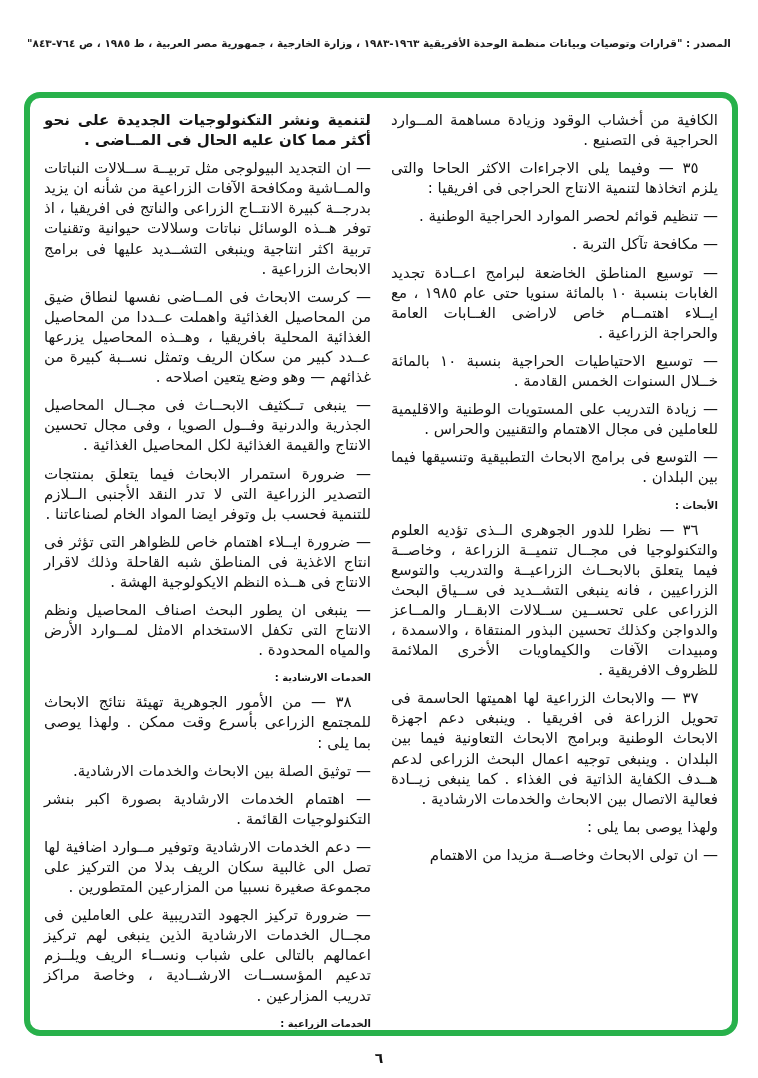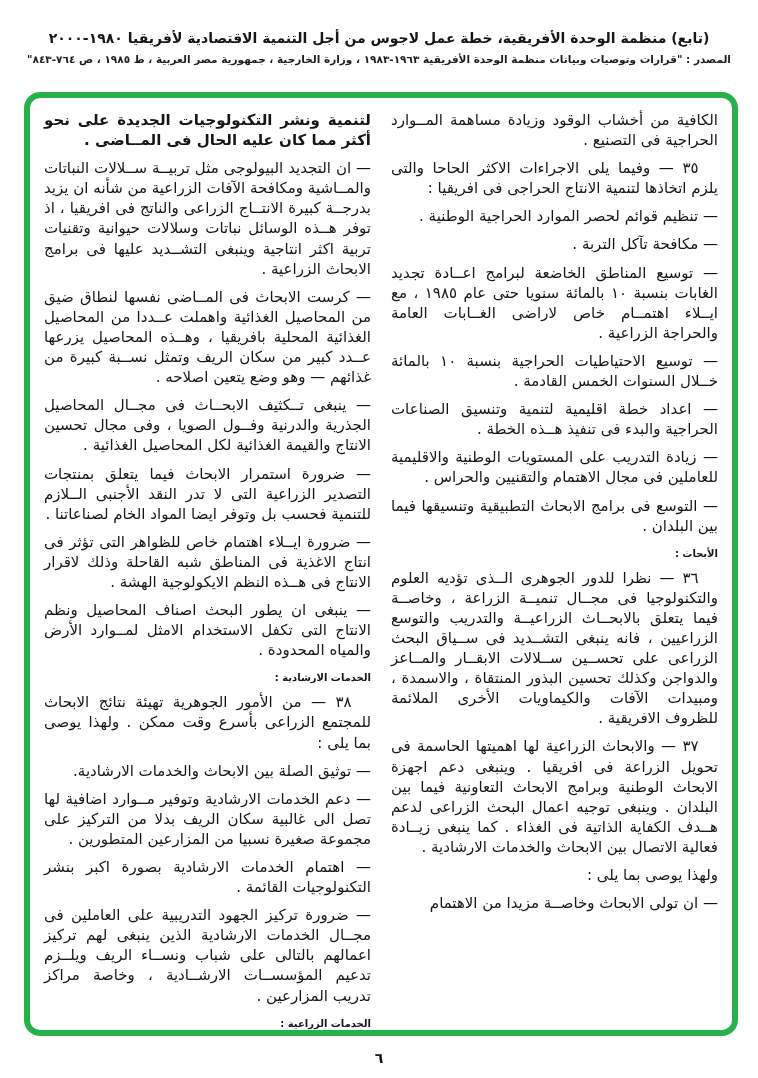--- a/index.html
+++ b/index.html
@@ -77,55 +77,53 @@
     text-align: center;
     font-size: 14px;
     font-weight: bold;
     color: #111;
   }
 </style>
 </head>
 <body>
 
 <div class="header">
-  <div class="doc-title">(تابع) منظمة الوحدة الأفريقية، خطة عمل لاجوس من أجل التنمية الاقتصادية لأفريقيا ١٩٨٠-٢٠٠٠</div>
   <div class="doc-source">المصدر : "قرارات وتوصيات وبيانات منظمة الوحدة الأفريقية ١٩٦٣-١٩٨٣ ، وزارة الخارجية ، جمهورية مصر العربية ، ط ١٩٨٥ ، ص ٧٦٤-٨٤٣"</div>
 </div>
 
 <div class="frame" style="border-color: rgb(40, 177, 75);">
   <div class="cols">
     <div class="col">
         <div class="para">الكافية من أخشاب الوقود وزيادة مساهمة المــوارد الحراجية فى التصنيع .</div>
         <div class="para num">٣٥ — وفيما يلى الاجراءات الاكثر الحاحا والتى يلزم اتخاذها لتنمية الانتاج الحراجى فى افريقيا :</div>
         <div class="para">— تنظيم قوائم لحصر الموارد الحراجية الوطنية .</div>
         <div class="para">— مكافحة تآكل التربة .</div>
         <div class="para">— توسيع المناطق الخاضعة لبرامج اعــادة تجديد الغابات بنسبة ١٠ بالمائة سنويا حتى عام ١٩٨٥ ، مع ايــلاء اهتمــام خاص لاراضى الغــابات العامة والحراجة الزراعية .</div>
         <div class="para">— توسيع الاحتياطيات الحراجية بنسبة ١٠ بالمائة خــلال السنوات الخمس القادمة .</div>
-        <div class="para">— اعداد خطة اقليمية لتنمية وتنسيق الصناعات الحراجية والبدء فى تنفيذ هــذه الخطة .</div>
         <div class="para">— زيادة التدريب على المستويات الوطنية والاقليمية للعاملين فى مجال الاهتمام والتقنيين والحراس .</div>
         <div class="para">— التوسع فى برامج الابحاث التطبيقية وتنسيقها فيما بين البلدان .</div>
         <div class="heading">الأبحاث :</div>
         <div class="para num">٣٦ — نظرا للدور الجوهرى الــذى تؤديه العلوم والتكنولوجيا فى مجــال تنميــة الزراعة ، وخاصــة فيما يتعلق بالابحــاث الزراعيــة والتدريب والتوسع الزراعيين ، فانه ينبغى التشــديد فى ســياق البحث الزراعى على تحســين ســلالات الابقــار والمــاعز والدواجن وكذلك تحسين البذور المنتقاة ، والاسمدة ، ومبيدات الآفات والكيماويات الأخرى الملائمة للظروف الافريقية .</div>
         <div class="para num">٣٧ — والابحاث الزراعية لها اهميتها الحاسمة فى تحويل الزراعة فى افريقيا . وينبغى دعم اجهزة الابحاث الوطنية وبرامج الابحاث التعاونية فيما بين البلدان . وينبغى توجيه اعمال البحث الزراعى لدعم هــدف الكفاية الذاتية فى الغذاء . كما ينبغى زيــادة فعالية الاتصال بين الابحاث والخدمات الارشادية .</div>
         <div class="para">ولهذا يوصى بما يلى :</div>
         <div class="para">— ان تولى الابحاث وخاصــة مزيدا من الاهتمام</div>
       </div>
     <div class="col">
         <div class="para bold">لتنمية ونشر التكنولوجيات الجديدة على نحو أكثر مما كان عليه الحال فى المــاضى .</div>
         <div class="para">— ان التجديد البيولوجى مثل تربيــة ســلالات النباتات والمــاشية ومكافحة الآفات الزراعية من شأنه ان يزيد بدرجــة كبيرة الانتــاج الزراعى والناتج فى افريقيا ، اذ توفر هــذه الوسائل نباتات وسلالات حيوانية وتقنيات تربية اكثر انتاجية وينبغى التشــديد عليها فى برامج الابحاث الزراعية .</div>
         <div class="para">— كرست الابحاث فى المــاضى نفسها لنطاق ضيق من المحاصيل الغذائية واهملت عــددا من المحاصيل الغذائية المحلية بافريقيا ، وهــذه المحاصيل يزرعها عــدد كبير من سكان الريف وتمثل نســبة كبيرة من غذائهم — وهو وضع يتعين اصلاحه .</div>
         <div class="para">— ينبغى تــكثيف الابحــاث فى مجــال المحاصيل الجذرية والدرنية وفــول الصويا ، وفى مجال تحسين الانتاج والقيمة الغذائية لكل المحاصيل الغذائية .</div>
         <div class="para">— ضرورة استمرار الابحاث فيما يتعلق بمنتجات التصدير الزراعية التى لا تدر النقد الأجنبى الــلازم للتنمية فحسب بل وتوفر ايضا المواد الخام لصناعاتنا .</div>
         <div class="para">— ضرورة ايــلاء اهتمام خاص للظواهر التى تؤثر فى انتاج الاغذية فى المناطق شبه القاحلة وذلك لاقرار الانتاج فى هــذه النظم الايكولوجية الهشة .</div>
         <div class="para">— ينبغى ان يطور البحث اصناف المحاصيل ونظم الانتاج التى تكفل الاستخدام الامثل لمــوارد الأرض والمياه المحدودة .</div>
         <div class="heading">الخدمات الارشادية :</div>
         <div class="para num">٣٨ — من الأمور الجوهرية تهيئة نتائج الابحاث للمجتمع الزراعى بأسرع وقت ممكن . ولهذا يوصى بما يلى :</div>
         <div class="para">— توثيق الصلة بين الابحاث والخدمات الارشادية.</div>
+        <div class="para">— اهتمام الخدمات الارشادية بصورة اكبر بنشر التكنولوجيات القائمة .</div>
         <div class="para">— دعم الخدمات الارشادية وتوفير مــوارد اضافية لها تصل الى غالبية سكان الريف بدلا من التركيز على مجموعة صغيرة نسبيا من المزارعين المتطورين .</div>
-        <div class="para">— اهتمام الخدمات الارشادية بصورة اكبر بنشر التكنولوجيات القائمة .</div>
         <div class="para">— ضرورة تركيز الجهود التدريبية على العاملين فى مجــال الخدمات الارشادية الذين ينبغى لهم تركيز اعمالهم بالتالى على شباب ونســاء الريف ويلــزم تدعيم المؤسســات الارشــادية ، وخاصة مراكز تدريب المزارعين .</div>
         <div class="heading">الخدمات الزراعية :</div>
         <div class="para bold num">٣٩ — ضرورة النهوض بالاستغلال الرشيد للموارد الطبيعية وتنميتها ، وخاصة الغابات والحياة البرية</div>
       </div>
   </div>
 </div>
 
 <div class="page-number">٦</div>
 
 </body></html>

